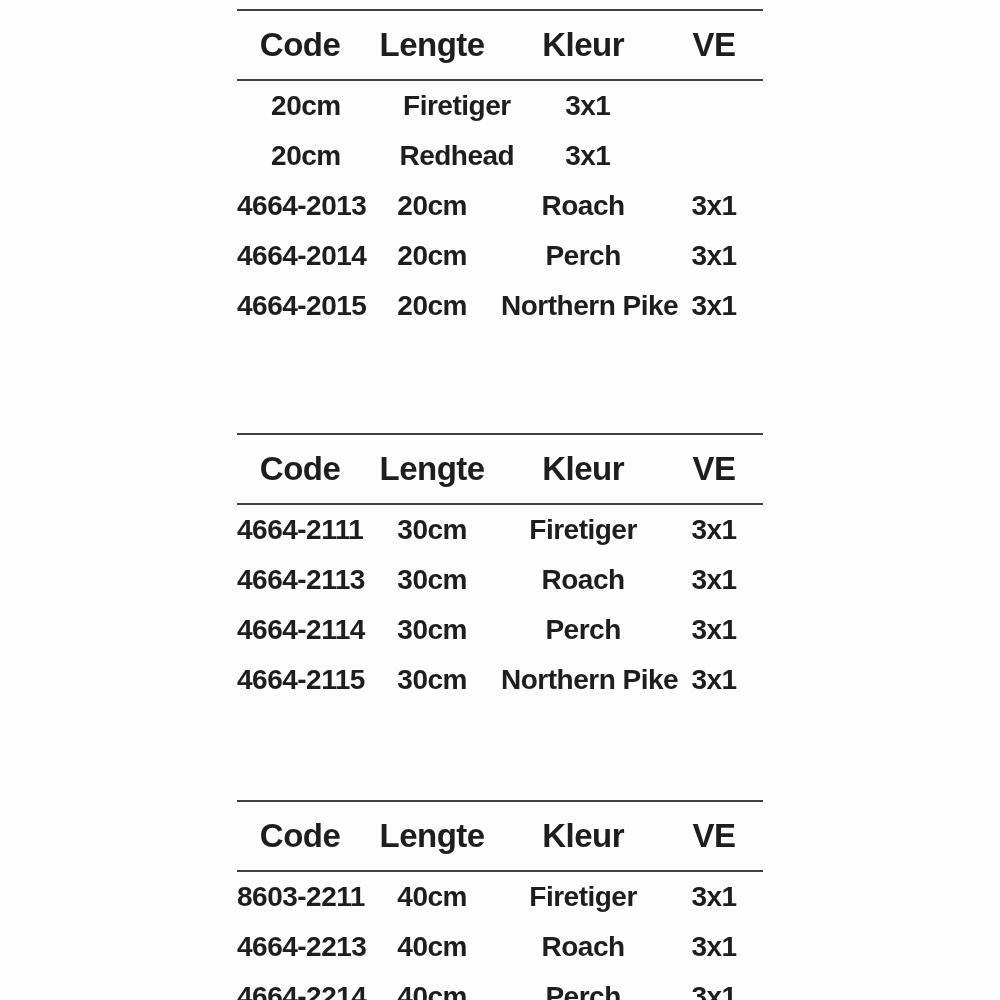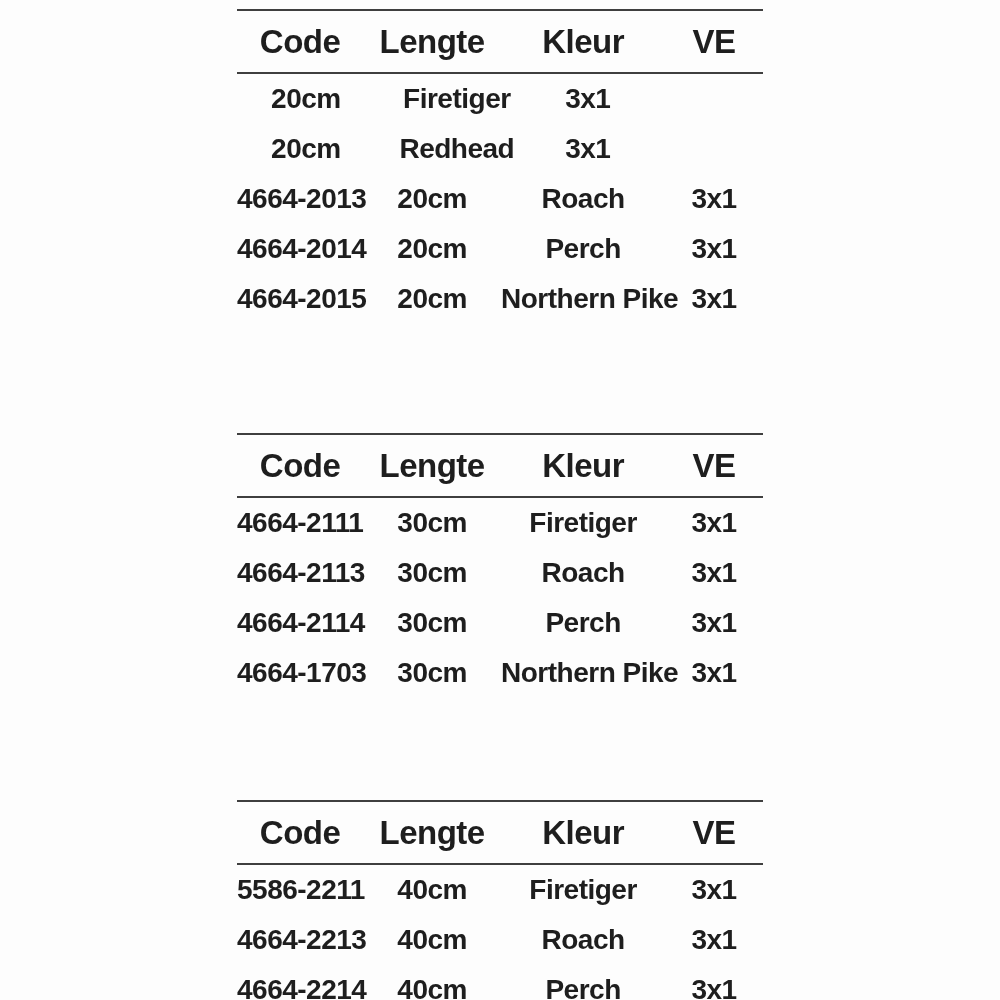--- a/index.html
+++ b/index.html
@@ -31,21 +31,21 @@
   .price-table.t1 { top: 433px; }
   .price-table.t2 { top: 800px; }
   .rule {
     height: 2px;
     background: var(--rule);
   }
   .row {
     display: flex;
     align-items: center;
   }
-  .header-row { height: 61px; }
+  .header-row { height: 68px; }
   .body-row { height: 50px; }
   .cell {
     text-align: center;
     white-space: nowrap;
     letter-spacing: -0.5px;
   }
   .col0 { width: 24.0%; }
   .col1 { width: 26.2%; }
   .col2 { width: 31.2%; text-align: center; }
   .col3 { width: 18.6%; }
@@ -125,40 +125,40 @@
           <div class="cell col2">Roach</div>
           <div class="cell col3">3x1</div>
         </div>
         <div class="row body-row">
           <div class="cell col0">4664-2114</div>
           <div class="cell col1">30cm</div>
           <div class="cell col2">Perch</div>
           <div class="cell col3">3x1</div>
         </div>
         <div class="row body-row">
-          <div class="cell col0">4664-1703</div>
+          <div class="cell col0">4664-2115</div>
           <div class="cell col1">30cm</div>
           <div class="cell col2">Northern Pike</div>
           <div class="cell col3">3x1</div>
         </div>
       </div>
   </div>
 
   <div class="price-table t2">
     <div class="rule top-rule"></div>
     <div class="row header-row">
         <div class="cell col0 header-cell">Code</div>
         <div class="cell col1 header-cell">Lengte</div>
         <div class="cell col2 header-cell">Kleur</div>
         <div class="cell col3 header-cell">VE</div>
       </div>
     <div class="rule header-rule"></div>
     <div class="table-body">
         <div class="row body-row">
-          <div class="cell col0">5586-2211</div>
+          <div class="cell col0">8603-2211</div>
           <div class="cell col1">40cm</div>
           <div class="cell col2">Firetiger</div>
           <div class="cell col3">3x1</div>
         </div>
         <div class="row body-row">
           <div class="cell col0">4664-2213</div>
           <div class="cell col1">40cm</div>
           <div class="cell col2">Roach</div>
           <div class="cell col3">3x1</div>
         </div>

